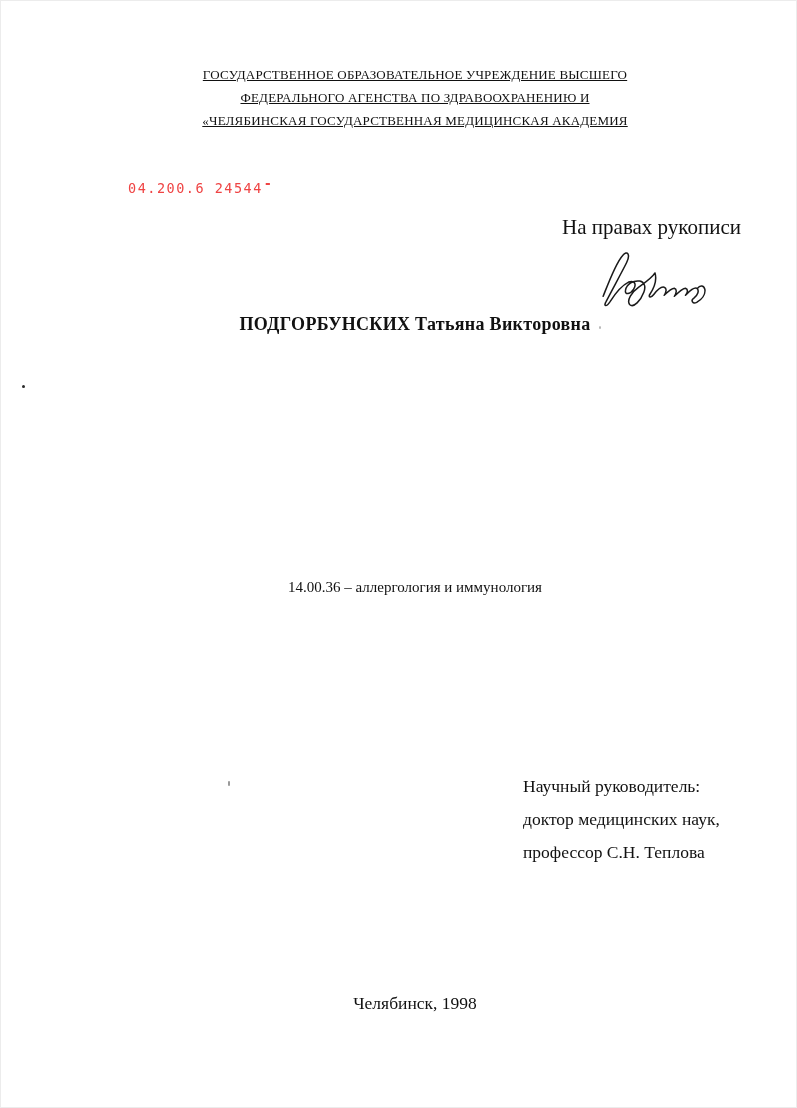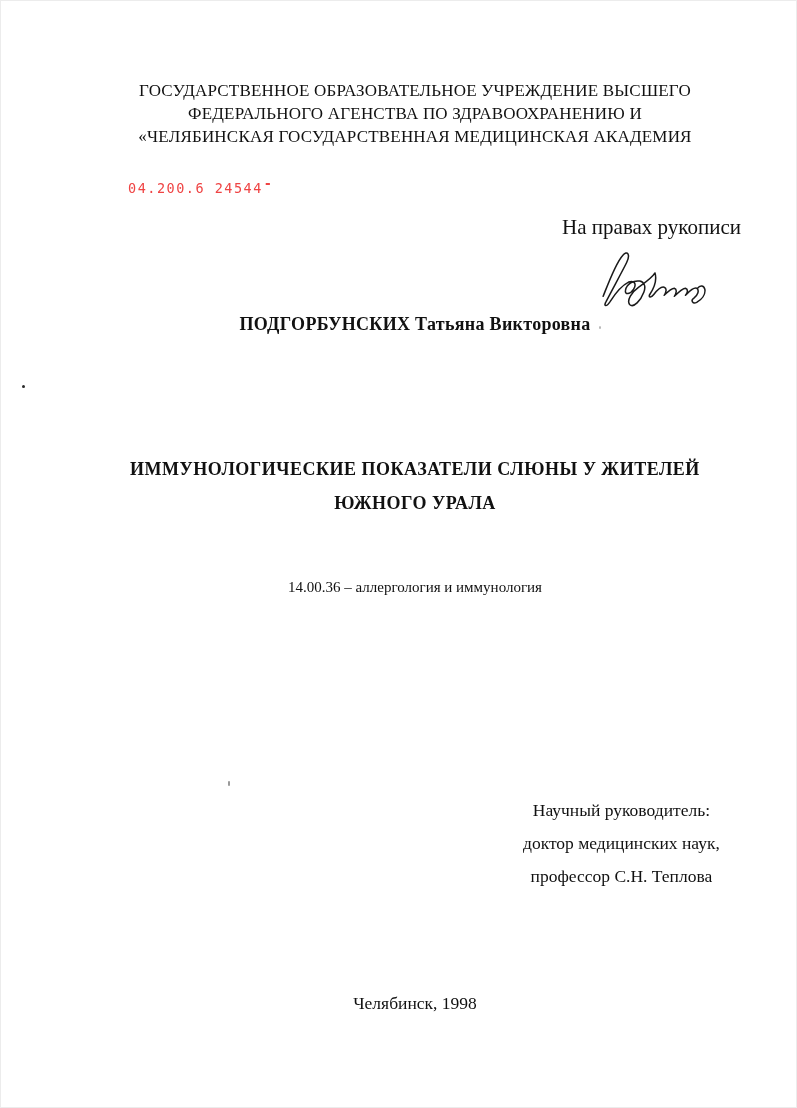--- a/index.html
+++ b/index.html
@@ -17,25 +17,26 @@
     font-family: "Liberation Serif", "DejaVu Serif", serif;
     color: #111111;
   }
   .abs { position: absolute; }
   .centered {
     left: 37px;
     width: 756px;
     text-align: center;
   }
   .institution {
-    top: 79px;
-    font-size: 17px;
+    top: 63px;
+    font-size: 13px;
     line-height: 23px;
     font-weight: normal;
     letter-spacing: 0.2px;
+    text-decoration: underline;
   }
   .stamp {
     top: 180px;
     left: 128px;
     font-family: "DejaVu Sans Mono", monospace;
     font-size: 13.5px;
     letter-spacing: 1.5px;
     color: #ef4444;
     white-space: nowrap;
   }
@@ -72,25 +73,25 @@
   .specialty {
     top: 579px;
     font-size: 15px;
   }
   .thesis {
     top: 643px;
     font-size: 17.5px;
     line-height: 37px;
   }
   .supervisor {
-    top: 794px;
+    top: 770px;
     left: 523px;
     font-size: 17.5px;
     line-height: 33px;
-    text-align: center;
+    text-align: left;
   }
   .city-year {
     top: 993px;
     font-size: 17.5px;
   }
   .speck { position: absolute; border-radius: 50%; }
   .speck-1 { left: 22px; top: 385px; width: 3px; height: 3px; background: #2a2a2a; }
   .speck-2 { left: 228px; top: 781px; width: 2px; height: 5px; background: #9a9a9a; border-radius: 1px; }
   .speck-3 { left: 599px; top: 326px; width: 2px; height: 3px; background: #b5b5b5; }
 </style>
@@ -112,24 +113,20 @@
   <div class="abs manuscript-note">На правах рукописи</div>
 
   <div class="abs signature-wrap">
     <svg width="122" height="64" viewBox="0 0 120 62">
       <path d="M9,50 C13,40 21,18 28,10 C33,4 36,9 32,17 C26,29 17,45 12,55 C9,60 12,61 16,55 C21,47 28,39 34,36 C40,34 42,38 39,43 C36,48 30,49 31,44 C32,38 39,34 45,35 C50,36 51,41 49,46 C46,54 39,62 35,58 C32,54 37,46 44,41 C51,36 57,32 60,27 C62,34 59,42 55,48 C53,51 56,52 59,48 C62,44 66,40 69,41 C72,42 71,46 69,49 C72,46 76,42 79,42 C82,43 81,47 79,50 C82,47 87,42 90,42 C93,43 92,47 90,49 C93,46 97,41 101,42 C104,44 102,49 98,52 C95,54 97,58 101,56 C106,53 110,48 109,43 C108,39 104,39 102,42" fill="none" stroke="#1a1a1a" stroke-width="1.5" stroke-linecap="round" stroke-linejoin="round"></path>
     </svg>
   </div>
 
   <div class="abs centered author">ПОДГОРБУНСКИХ Татьяна Викторовна</div>
 
-  <div class="abs centered title">
-    <div>ИММУНОЛОГИЧЕСКИЕ ПОКАЗАТЕЛИ СЛЮНЫ У ЖИТЕЛЕЙ</div>
-    <div>ЮЖНОГО УРАЛА</div>
-  </div>
 
   <div class="abs centered specialty">14.00.36 – аллергология и иммунология</div>
 
 
   <div class="abs supervisor">
     <div>Научный руководитель:</div>
     <div>доктор медицинских наук,</div>
     <div>профессор С.Н. Теплова</div>
   </div>
 

